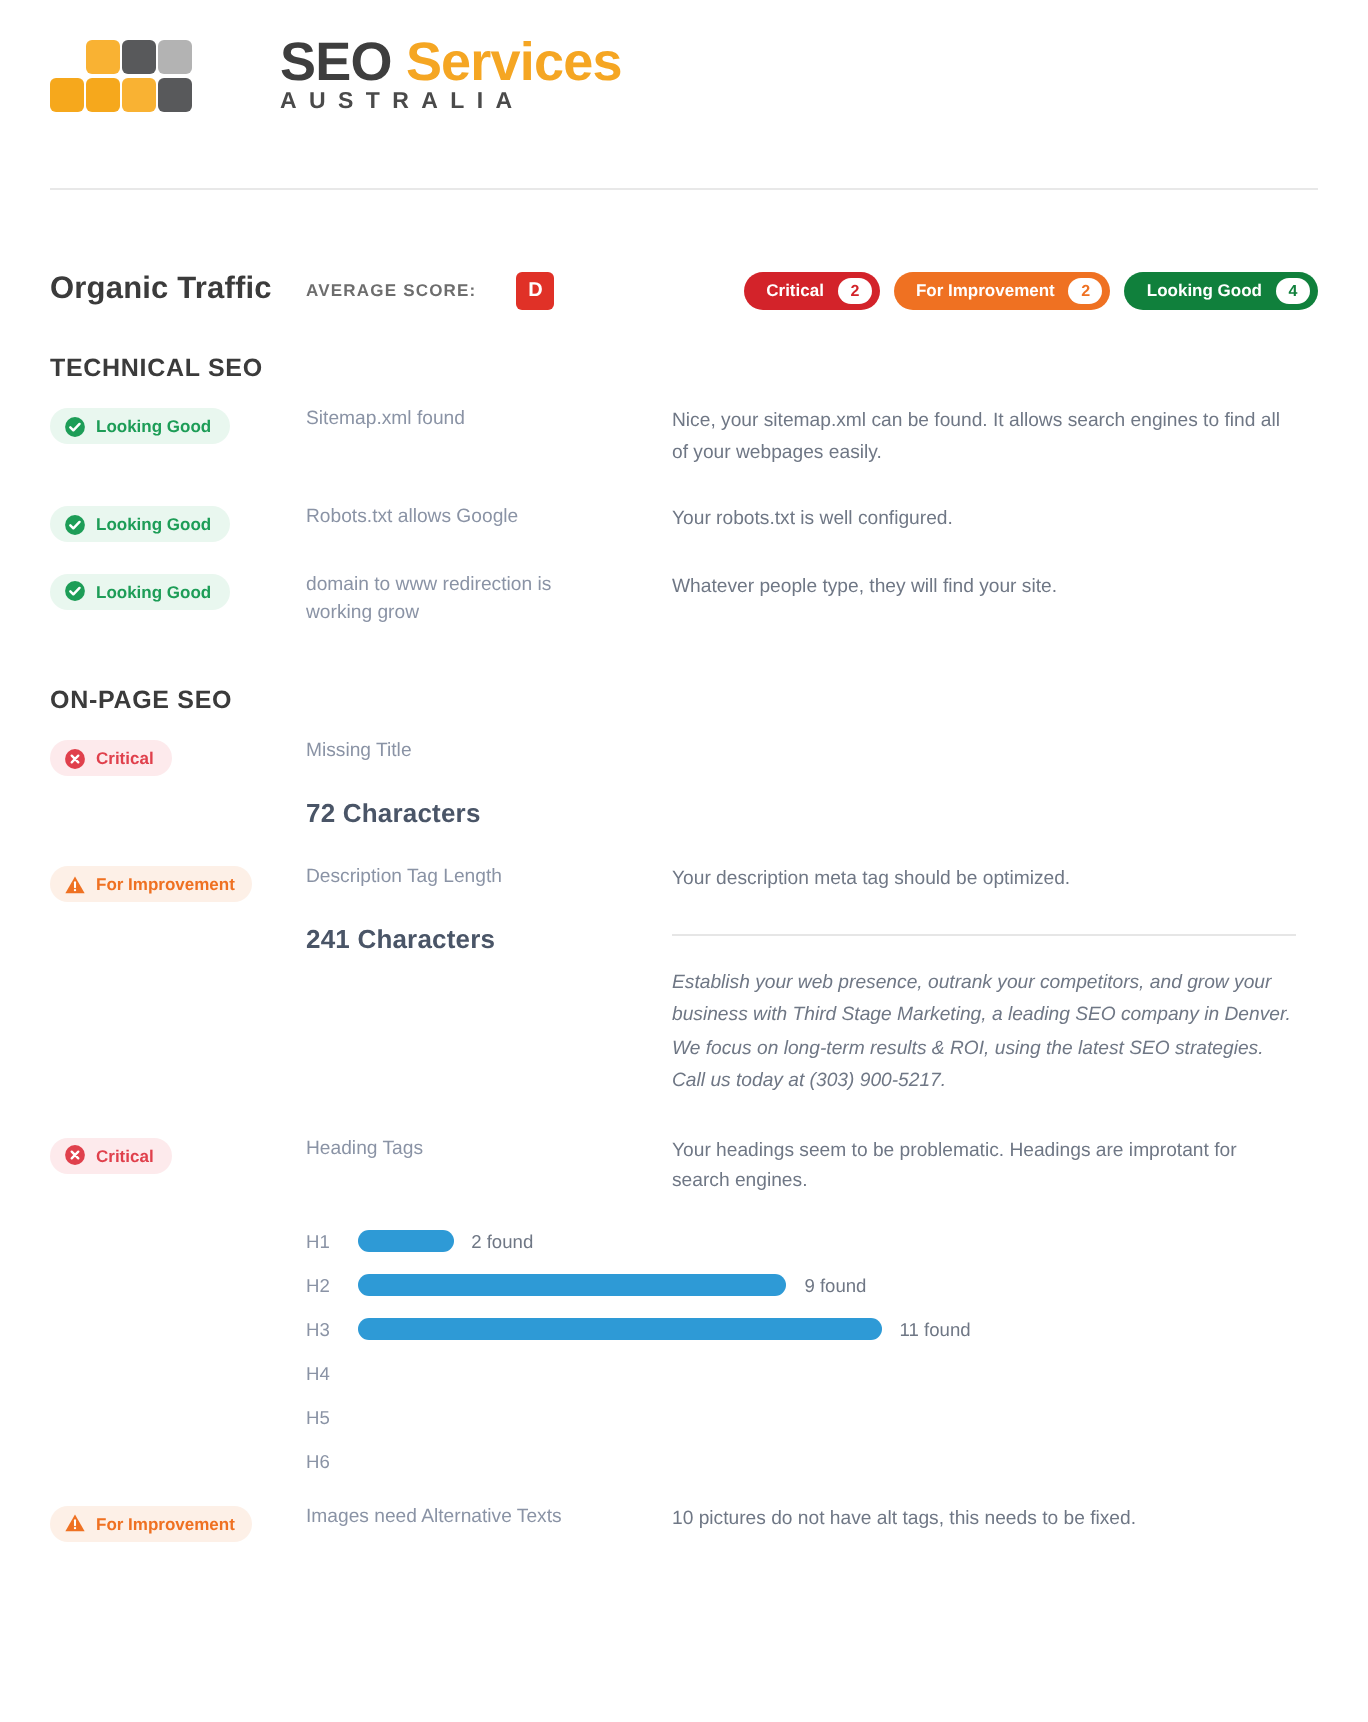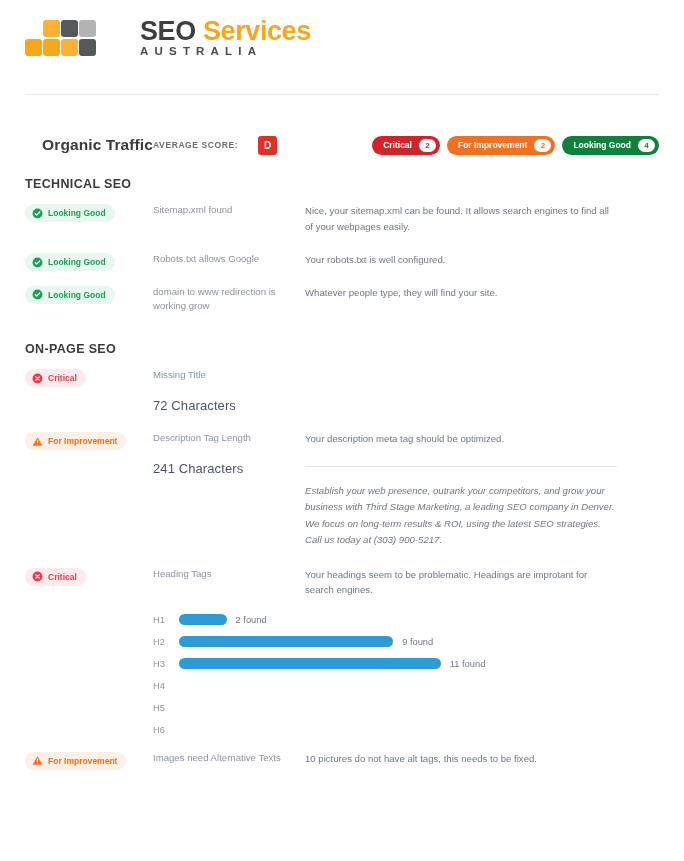--- a/index.html
+++ b/index.html
@@ -74,21 +74,20 @@
     height: 1px;
     background: #e8e8e8;
   }
 
   
   .summary {
     display: flex;
     align-items: center;
     padding: 36px 25px 0 25px;
     height: 64px;
-    text-align: right;
   }
   .summary-title {
     font-size: 15.5px;
     font-weight: bold;
     color: #3b3b3b;
     letter-spacing: 0.1px;
     width: 128px;
     flex: none;
   }
   .avg-wrap {
@@ -202,28 +201,28 @@
     flex: none;
     padding-top: 0px;
   }
   .label-text {
     font-size: 9.6px;
     color: #8a93a5;
     line-height: 1.55;
   }
   .char-count {
     font-size: 13px;
-    font-weight: normal;
+    font-weight: bold;
     color: #4a5567;
     margin-top: 15px;
     letter-spacing: 0.1px;
   }
 
   
-  .col-desc { flex: 1; padding-top: 0px; }
+  .col-desc { flex: 1; padding-top: 0px; margin-left: 31px; }
   .desc-text {
     font-size: 9.6px;
     color: #6f7785;
     line-height: 1.62;
     max-width: 312px;
   }
   .divider {
     height: 1px;
     background: #e6e6e6;
     margin: 19px 0 16px 0;

